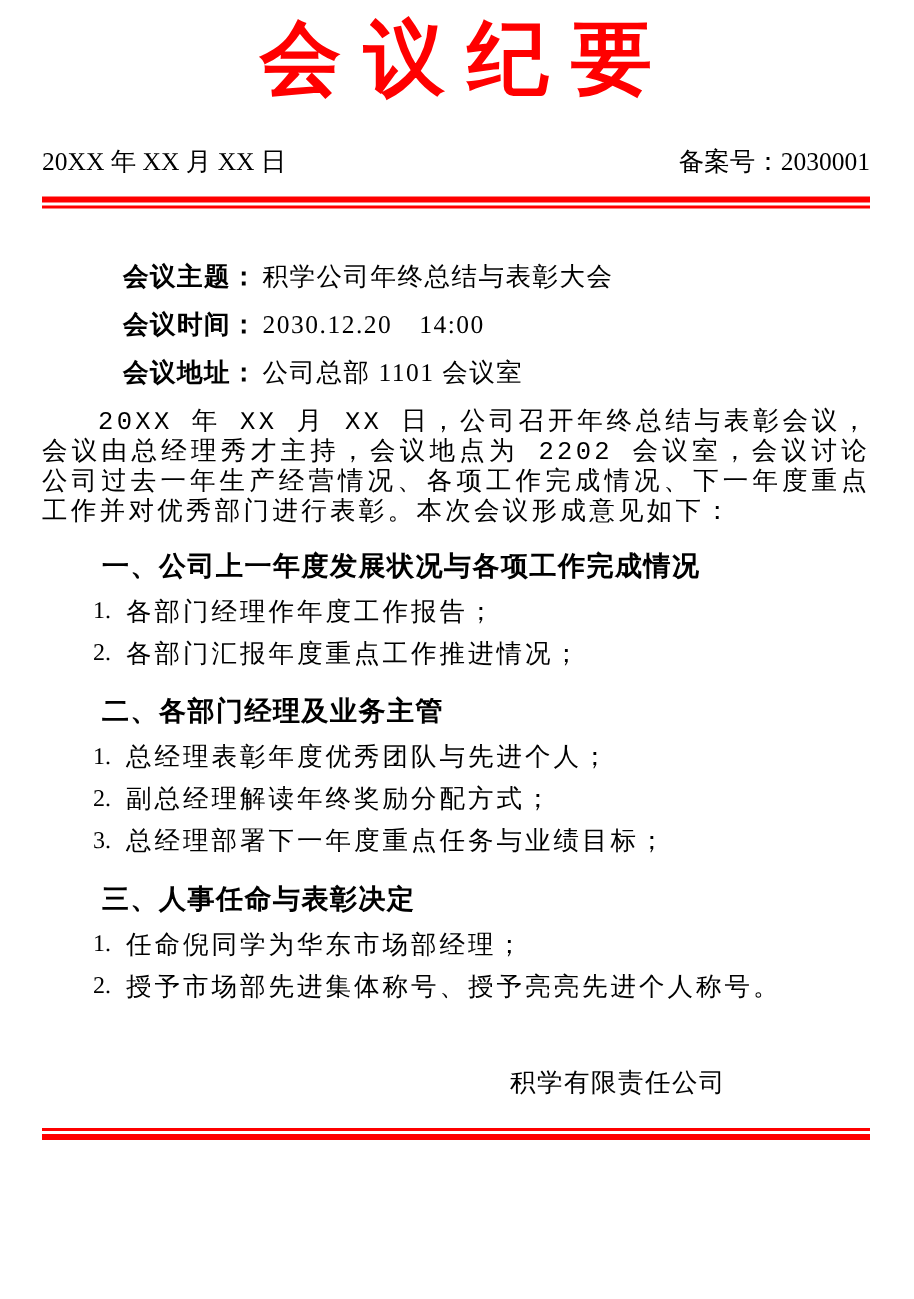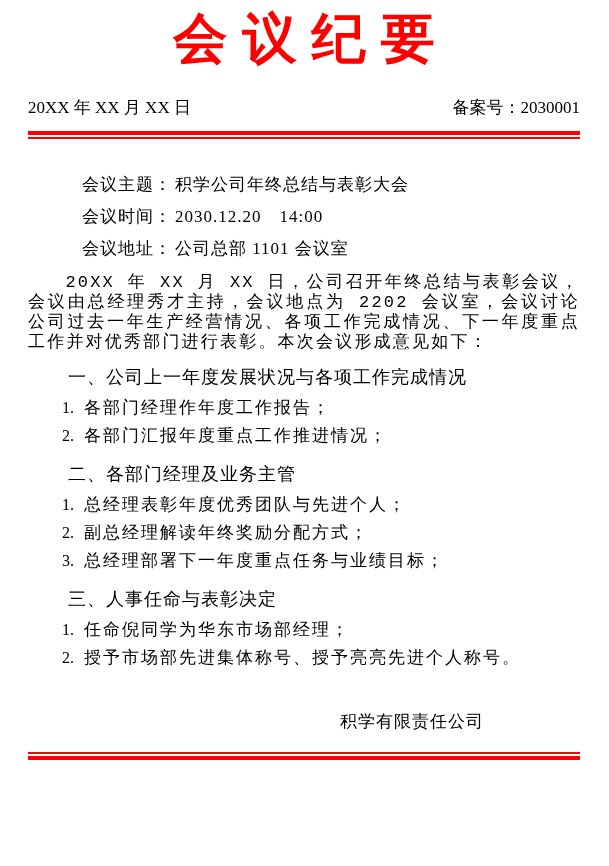--- a/index.html
+++ b/index.html
@@ -40,34 +40,34 @@
   .rule { font-size:0; }
   .rule-top { margin-top:11px; }
   .rule-top .bar-a { height:4px; background:var(--accent); }
   .rule .bar-gap { height:2px; }
   .rule-top .bar-b { height:2px; background:var(--accent); }
   .rule-bottom { margin-top:14px; }
   .rule-bottom .bar-a { height:2px; background:var(--accent); }
   .rule-bottom .bar-b { height:4px; background:var(--accent); }
   .meta { margin:30px 0 0 54px; }
   .meta-row { line-height:32px; white-space:nowrap; }
-  .meta-label { font-weight:normal; letter-spacing:1px; }
+  .meta-label { font-weight:bold; letter-spacing:1px; }
   .meta-value { letter-spacing:1px; margin-left:3px; }
   .intro {
     margin:8px 0 0 0;
     text-indent:2.2em;
     text-align:justify;
     line-height:20px;
     letter-spacing:2.2px;
     font-family:Liberation Mono, monospace;
   }
   .section { margin-top:10px; }
   .section-heading {
     margin:0 0 3px 40px;
-    font-weight:normal;
+    font-weight:bold;
     font-size:18px;
     line-height:28px;
     letter-spacing:1px;
     white-space:nowrap;
   }
   .item { display:flex; margin-left:34px; line-height:28px; }
   .item-num { flex:0 0 22px; font-size:16px; }
   .item-text { letter-spacing:2px; white-space:nowrap; }
   .footer {
     margin:34px 0 0 auto;

